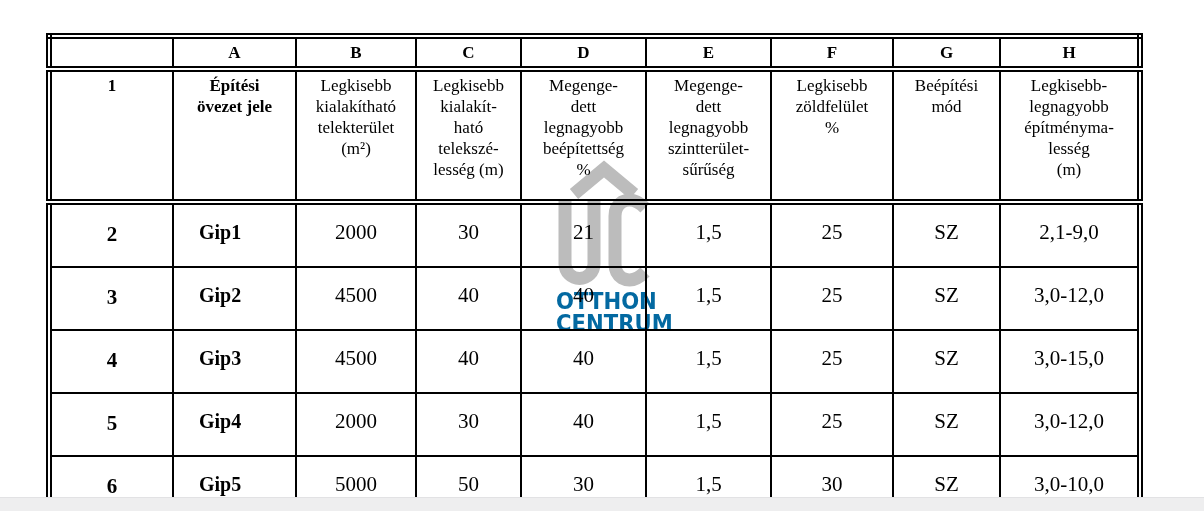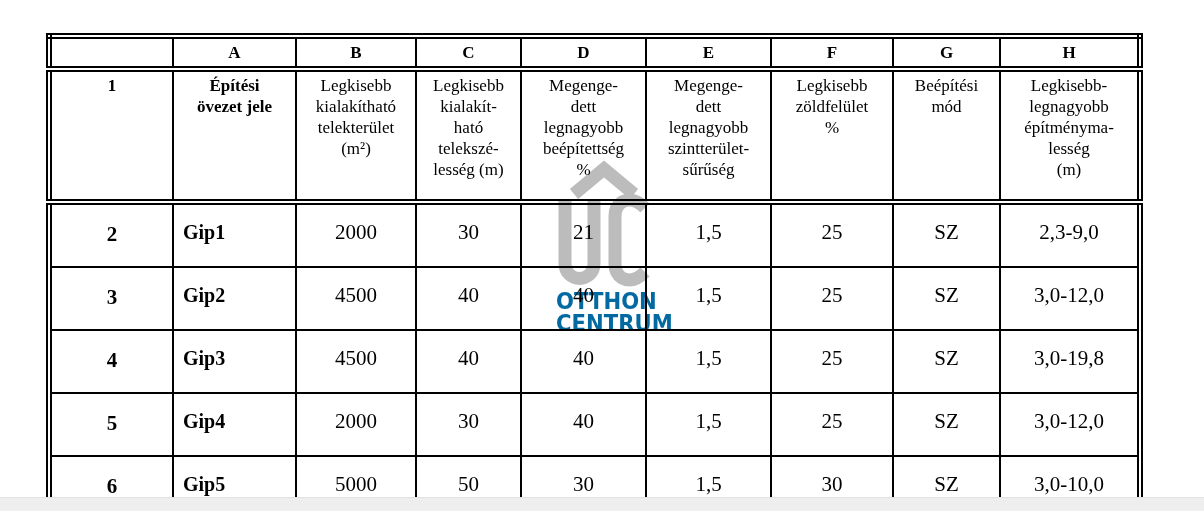--- a/index.html
+++ b/index.html
@@ -53,21 +53,21 @@
   }
   
   td.rownum {
     text-align:left; vertical-align:top;
     padding:3px 0 0 6px; font-weight:bold; font-size:18px;
     border-right:6px double #000;
   }
   tr.data-row td.rownum { padding-top:4px; }
   
   tr.data-row td.zone {
-    text-align:left; padding-left:9px; font-weight:bold; font-size:20px;
+    text-align:left; padding-left:25px; font-weight:bold; font-size:20px;
   }
 
   
   .bottom-bar {
     position:absolute; left:0; top:497px; width:1204px; height:14px;
     background:#eeeeef; border-top:1px solid #e2e2e4; box-sizing:border-box;
     z-index:2;
   }
 </style>
 </head>
@@ -153,21 +153,21 @@
 
     <tr class="data-row">
       <td class="rownum">2</td>
       <td class="zone">Gip1</td>
       <td>2000</td>
       <td>30</td>
       <td>21</td>
       <td>1,5</td>
       <td>25</td>
       <td>SZ</td>
-      <td>2,3-9,0</td>
+      <td>2,1-9,0</td>
     </tr>
 
     <tr class="data-row">
       <td class="rownum">3</td>
       <td class="zone">Gip2</td>
       <td>4500</td>
       <td>40</td>
       <td>40</td>
       <td>1,5</td>
       <td>25</td>
@@ -177,21 +177,21 @@
 
     <tr class="data-row">
       <td class="rownum">4</td>
       <td class="zone">Gip3</td>
       <td>4500</td>
       <td>40</td>
       <td>40</td>
       <td>1,5</td>
       <td>25</td>
       <td>SZ</td>
-      <td>3,0-19,8</td>
+      <td>3,0-15,0</td>
     </tr>
 
     <tr class="data-row">
       <td class="rownum">5</td>
       <td class="zone">Gip4</td>
       <td>2000</td>
       <td>30</td>
       <td>40</td>
       <td>1,5</td>
       <td>25</td>

